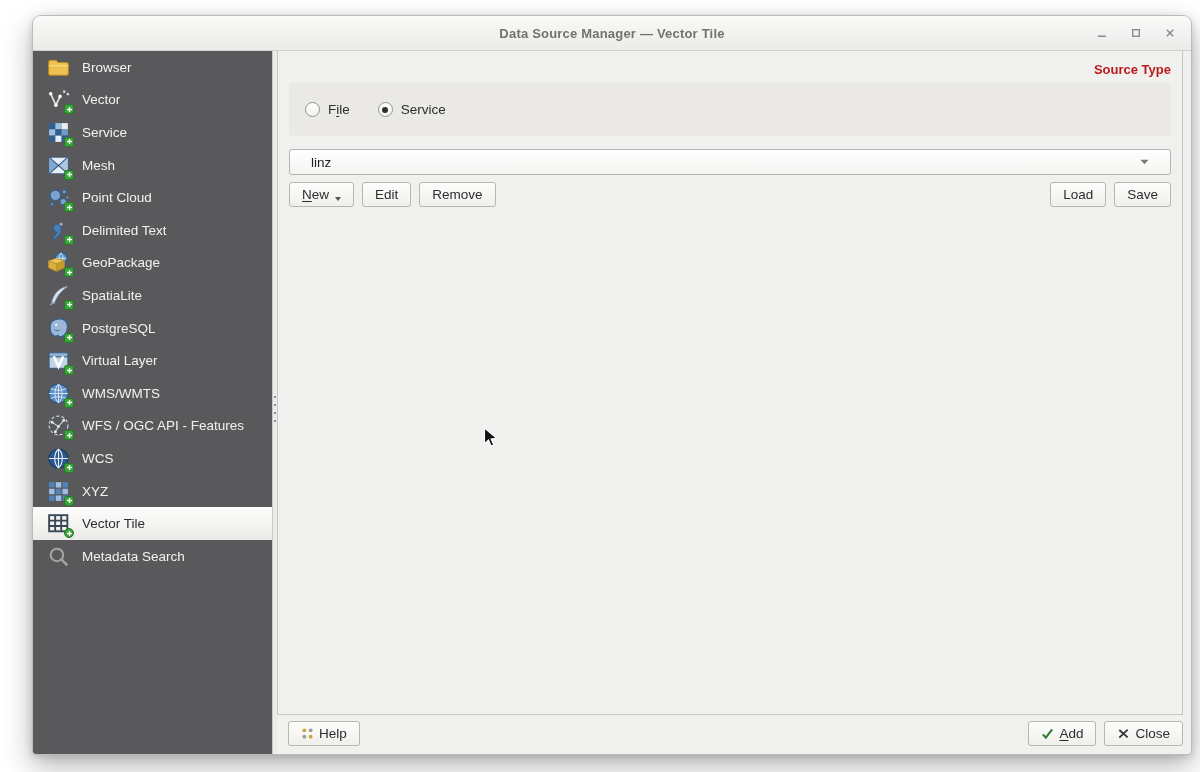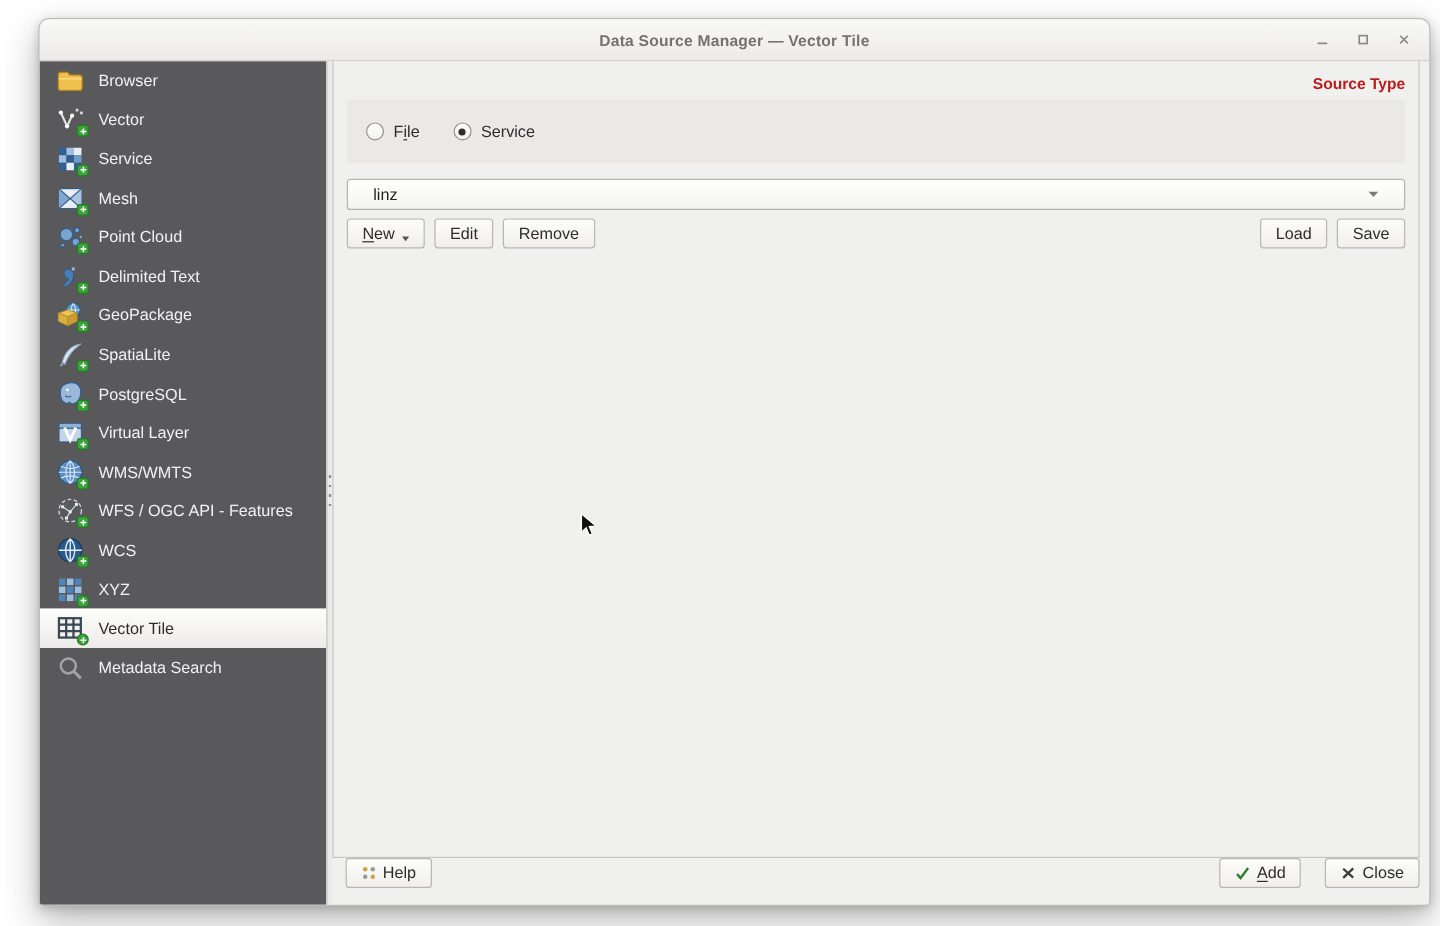--- a/index.html
+++ b/index.html
@@ -75,21 +75,21 @@
     height:25px; padding:0 12px; border:1px solid #b7b6b3; border-radius:3px;
     background:linear-gradient(#fdfdfc,#f0efec);
     font-family:"Liberation Sans", sans-serif; font-size:13.5px; color:#2d2d2d;
     display:inline-flex; align-items:center; gap:5px; cursor:default;
   }
   .mn { text-decoration:underline; text-underline-offset:2px; }
   .menu-arrow { width:0; height:0; border-left:3.5px solid transparent; border-right:3.5px solid transparent;
     border-top:4px solid #555; margin-left:1px; margin-top:8px; }
   .btn-icon svg { width:13px; height:13px; display:block; }
 
-  .footer { height:39px; flex:none; display:flex; align-items:flex-start; gap:20px; padding:0 8px 2px 11px; }
+  .footer { height:39px; flex:none; display:flex; align-items:center; gap:8px; padding:0 8px 2px 11px; }
 
   
   .cursor { position:absolute; left:483px; top:427px; width:15px; height:22px; pointer-events:none; z-index:50; }
 </style>
 </head>
 <body>
 
 <div class="dialog">
 
   <div class="titlebar">

